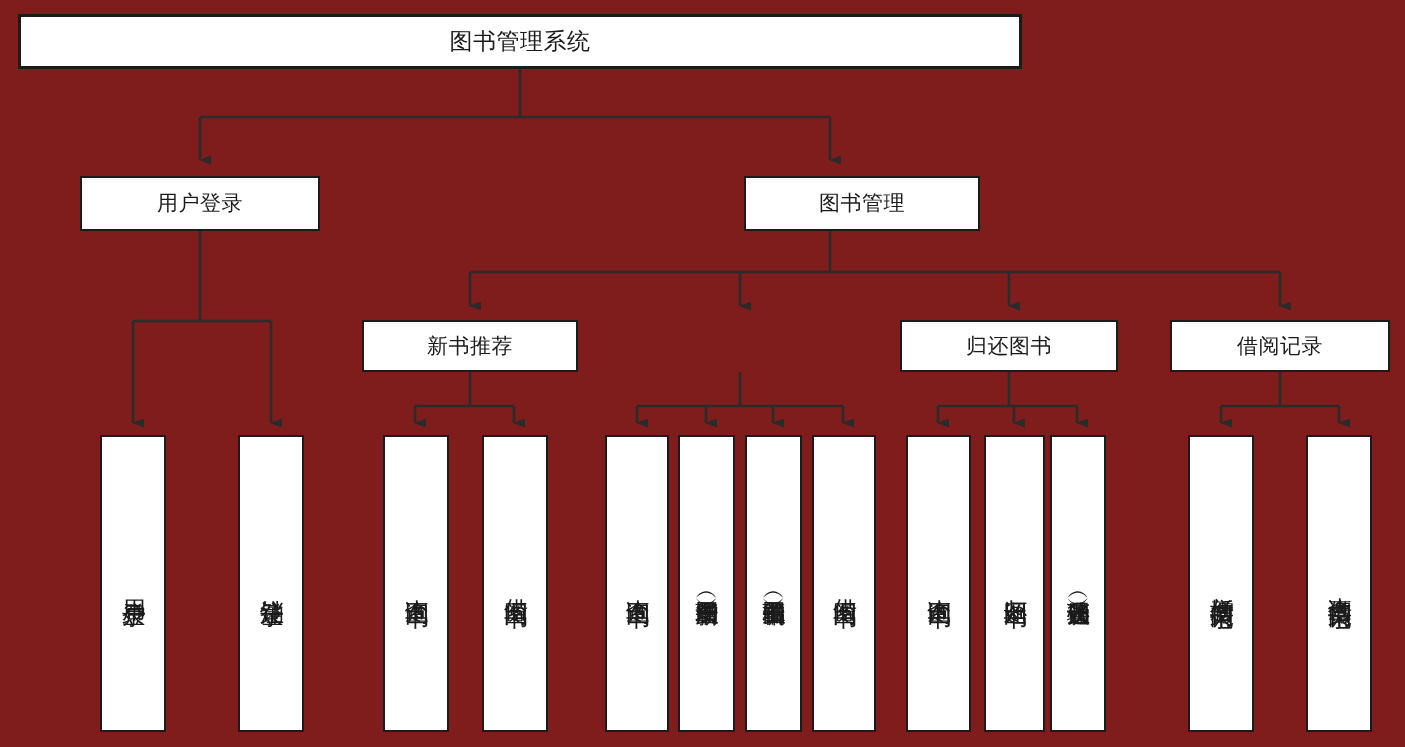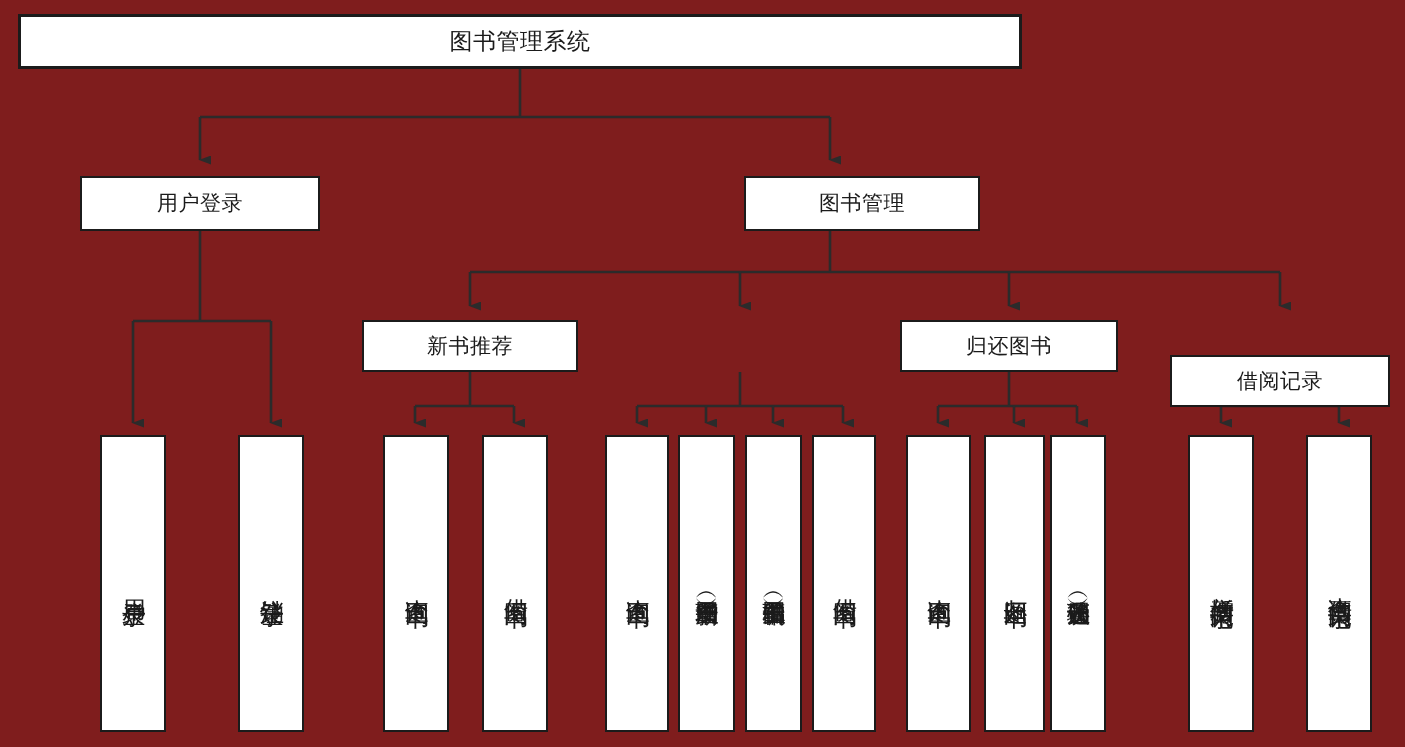--- a/index.html
+++ b/index.html
@@ -163,21 +163,21 @@
   <div class="node lvl1" style="left:744px; top:176px; width:236px;">
     <span class="label">图书管理</span>
   </div>
 
   <div class="node lvl2" style="left:362px; top:320px; width:216px;">
     <span class="label">新书推荐</span>
   </div>
   <div class="node lvl2" style="left:900px; top:320px; width:218px;">
     <span class="label">归还图书</span>
   </div>
-  <div class="node lvl2" style="left:1170px; top:320px; width:220px;margin-top:35px;">
+  <div class="node lvl2" style="left:1170px; top:320px; width:220px;">
     <span class="label">借阅记录</span>
   </div>
 
   <div class="node leaf" style="left:100px; width:66px;">
     <span class="label">用户登录</span>
   </div>
   <div class="node leaf" style="left:238px; width:66px;">
     <span class="label">注销登录</span>
   </div>
 

